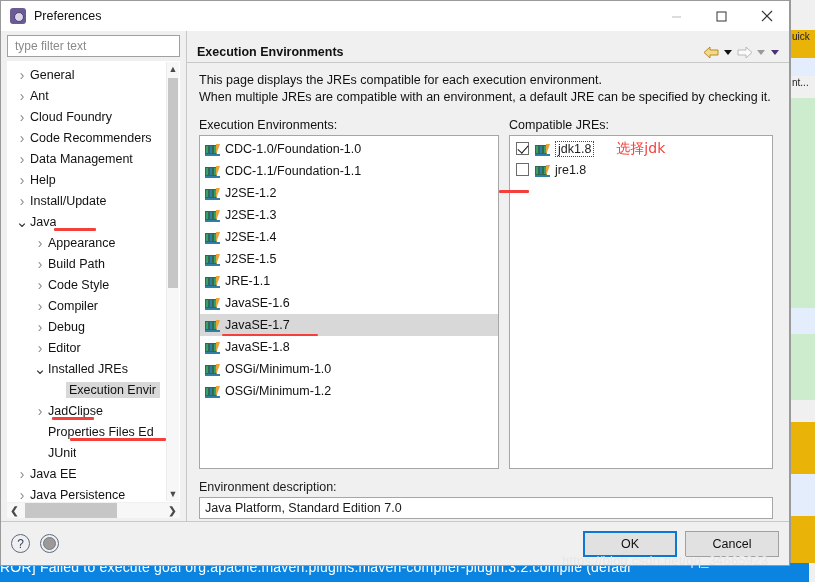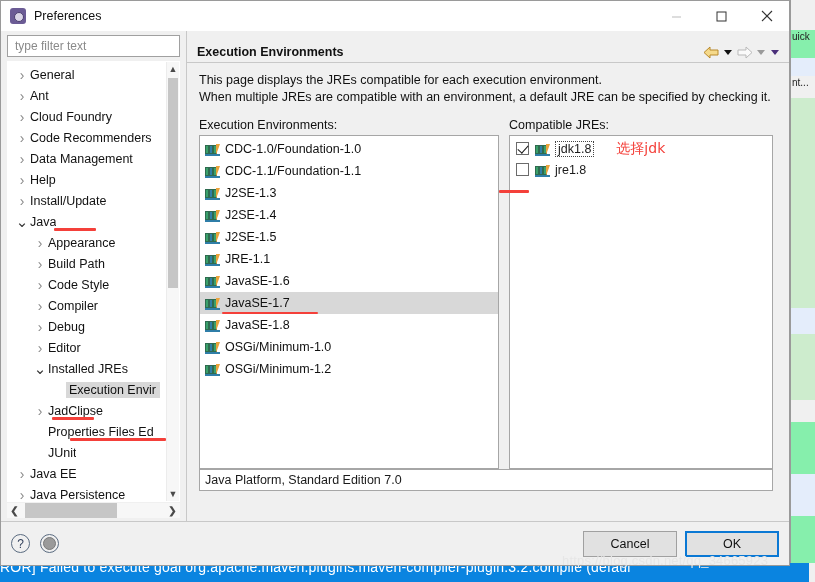--- a/index.html
+++ b/index.html
@@ -16,21 +16,21 @@
   
   #ide-bg { position: absolute; inset: 0; background: #ffffff; }
   .ide-right-col {
     position: absolute; left: 790px; top: 0; width: 25px; height: 582px;
     background: #f0f0f0; border-left: 1px solid #9a9a9a;
   }
   .ide-strip { position: absolute; left: 791px; width: 24px; font-size: 10px; color: #222; }
   .ide-green { background: #cdeccd; }
   .ide-blue  { background: #e4edfb; }
   .ide-gray  { background: #f0f0f0; }
-  .ide-white { background: #86efac; }
+  .ide-white { background: #eab308; }
   .ide-label { padding-left: 1px; line-height: 14px; white-space: nowrap; overflow: hidden; }
 
   .console-line {
     position: absolute; left: 0; top: 563px; width: 809px; height: 19px;
     background: #0a84e0; color: #ffffff;
     font-family: "Liberation Sans", sans-serif; font-size: 14px;
     white-space: nowrap; overflow: hidden; letter-spacing: .2px;
   }
   .console-line span { display: block; margin-top: -4px; }
 
@@ -460,20 +460,30 @@
                   <span>CDC-1.1/Foundation-1.1</span>
                 </div>
                 <div class="lrow">
                   <span class="jre-icon">
                     <span class="b1"></span>
                     <span class="b2"></span>
                     <span class="b3"></span>
                     <span class="slant"></span>
                     <span class="base"></span>
                   </span>
+                  <span>J2SE-1.2</span>
+                </div>
+                <div class="lrow">
+                  <span class="jre-icon">
+                    <span class="b1"></span>
+                    <span class="b2"></span>
+                    <span class="b3"></span>
+                    <span class="slant"></span>
+                    <span class="base"></span>
+                  </span>
                   <span>J2SE-1.3</span>
                 </div>
                 <div class="lrow">
                   <span class="jre-icon">
                     <span class="b1"></span>
                     <span class="b2"></span>
                     <span class="b3"></span>
                     <span class="slant"></span>
                     <span class="base"></span>
                   </span>
@@ -576,32 +586,33 @@
                     <span class="b3"></span>
                     <span class="slant"></span>
                     <span class="base"></span>
                   </span>
                   <span class="">jre1.8</span>
                 </div>
               </div>
           </div>
         </div>
 
+        <div class="envdesc-label">Environment description:</div>
         <div class="envdesc-box">
           <span>Java Platform, Standard Edition 7.0</span>
         </div>
       </div>
     </div>
 
     <div class="red-tick"></div>
   </div>
 
   <div class="footer">
     <div class="round-ic">?</div>
     <div class="round-ic filled"></div>
     <div class="btns">
+      <div class="btn default">OK</div>
       <div class="btn">Cancel</div>
-      <div class="btn default">OK</div>
     </div>
   </div>
 </div>
 
 <div class="watermark">https://blog.csdn.net/qq_34665923</div>
 
 </body></html>

